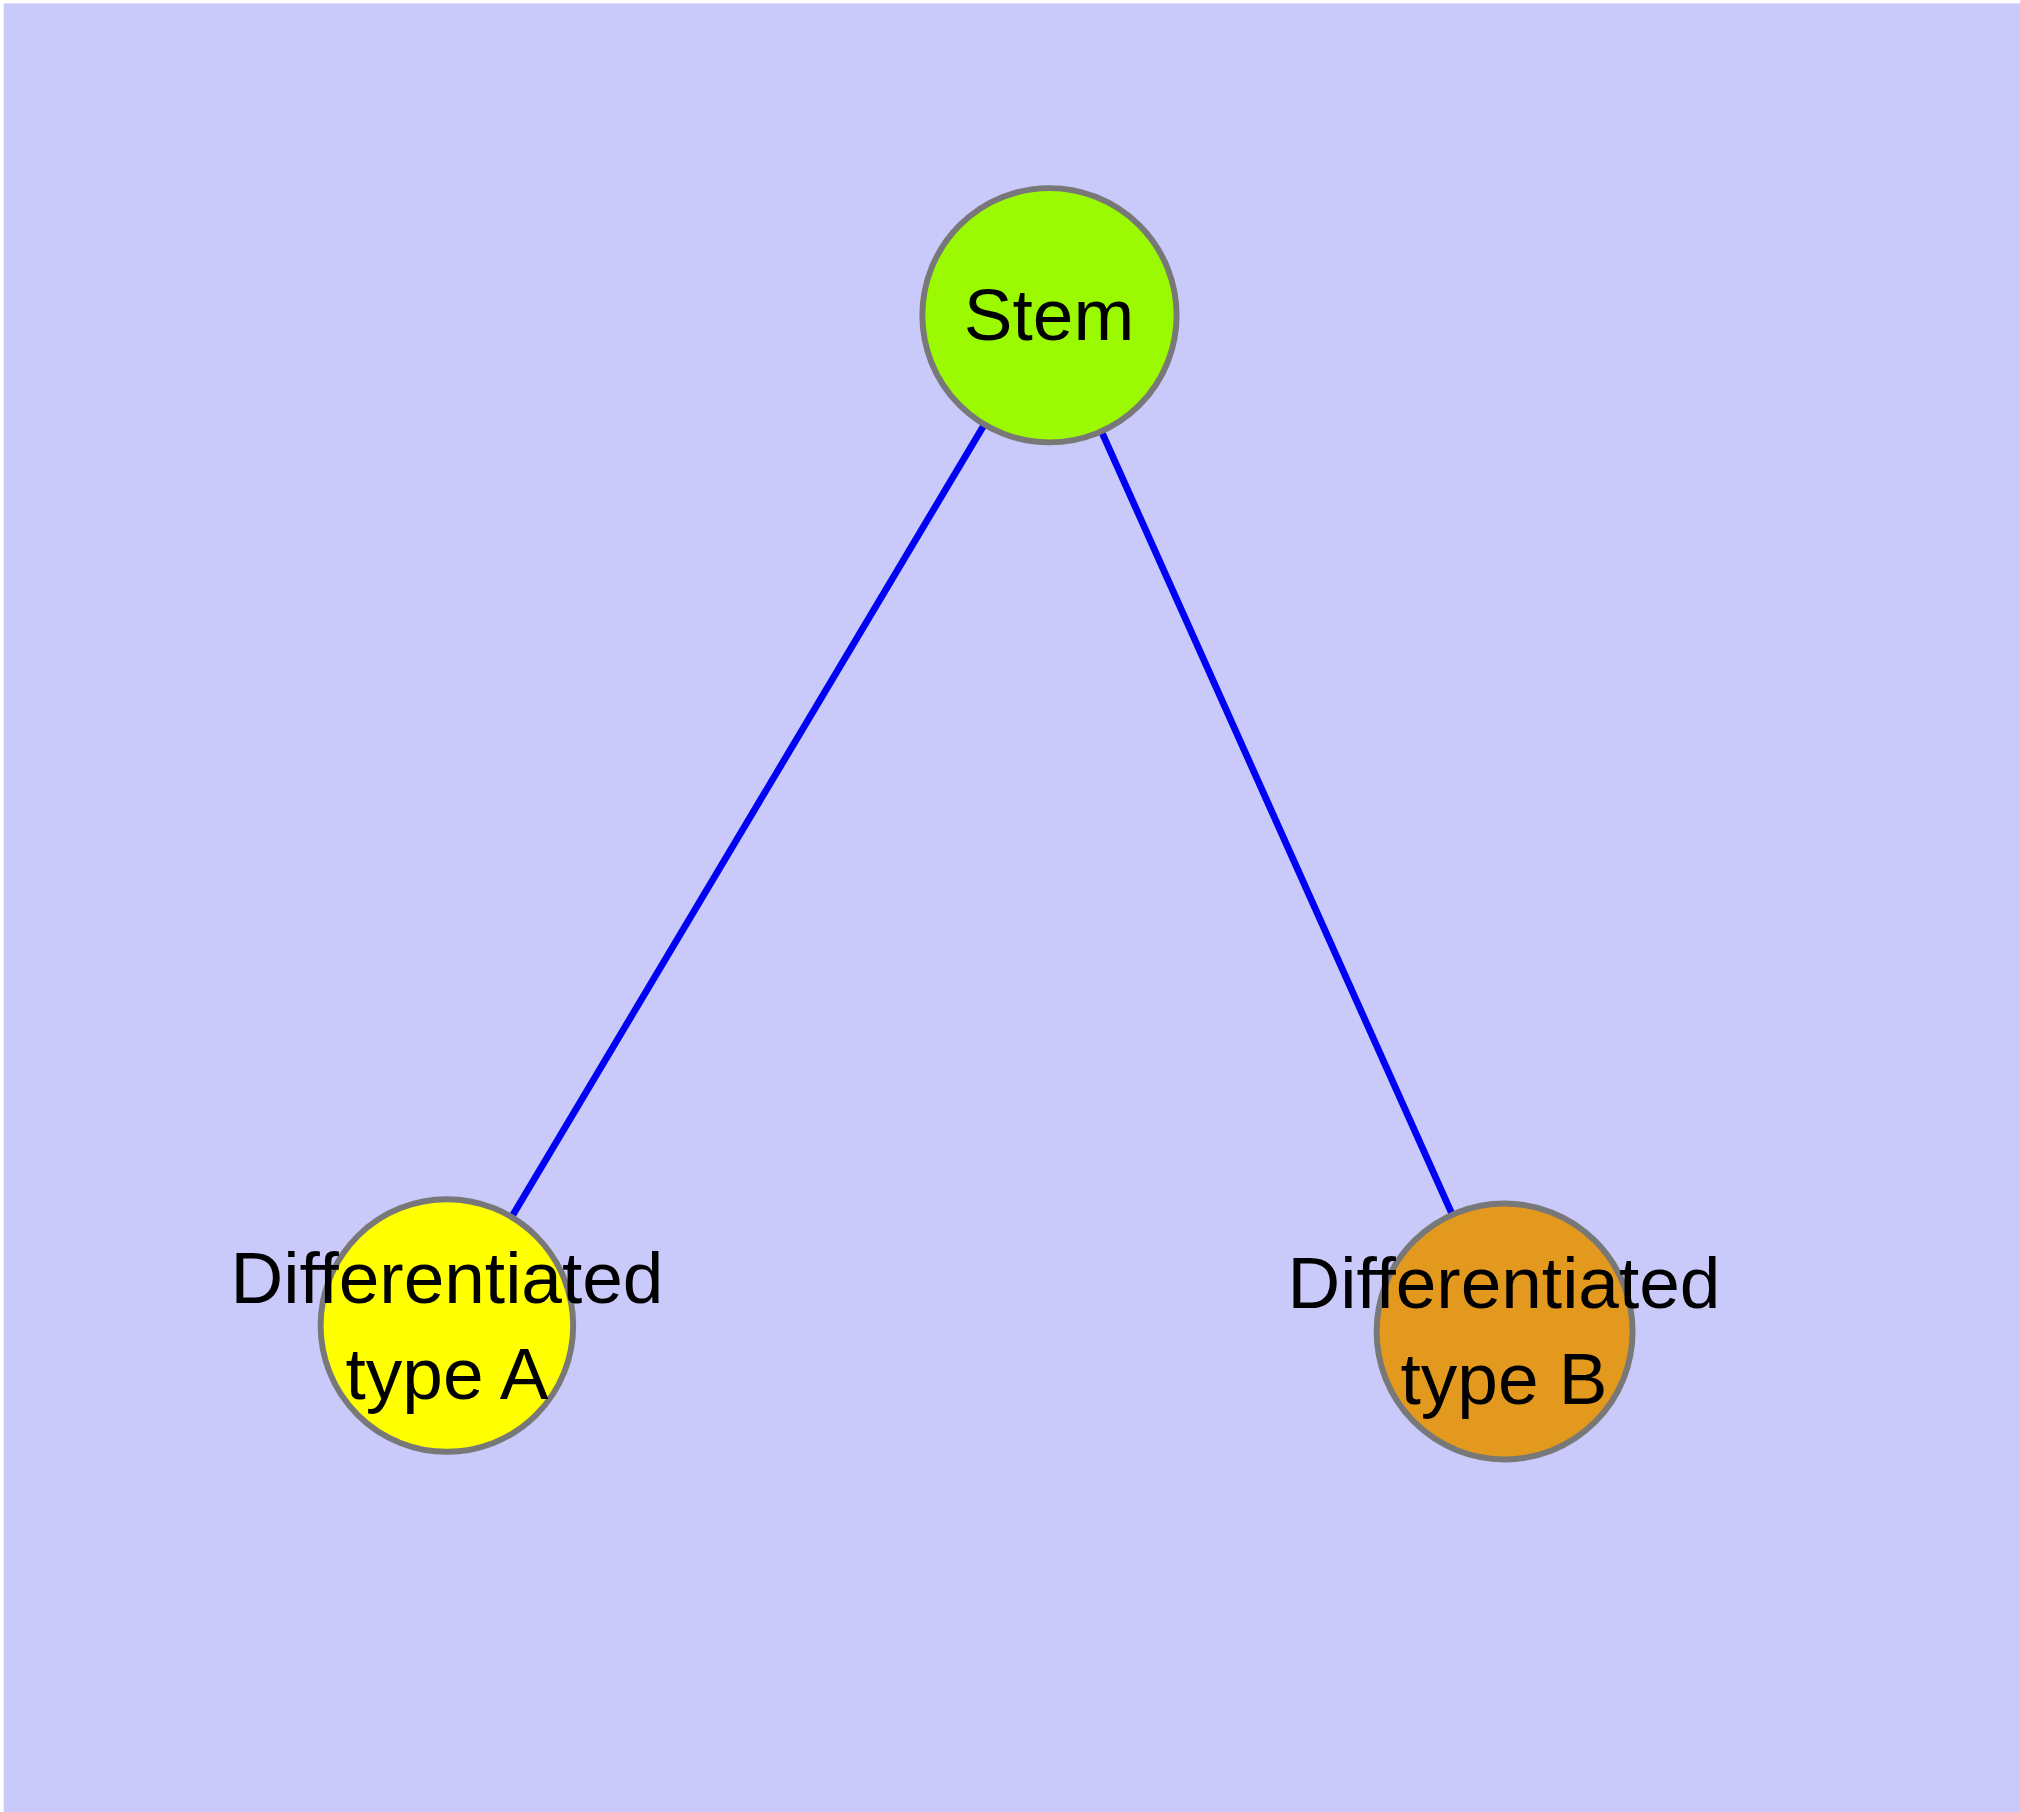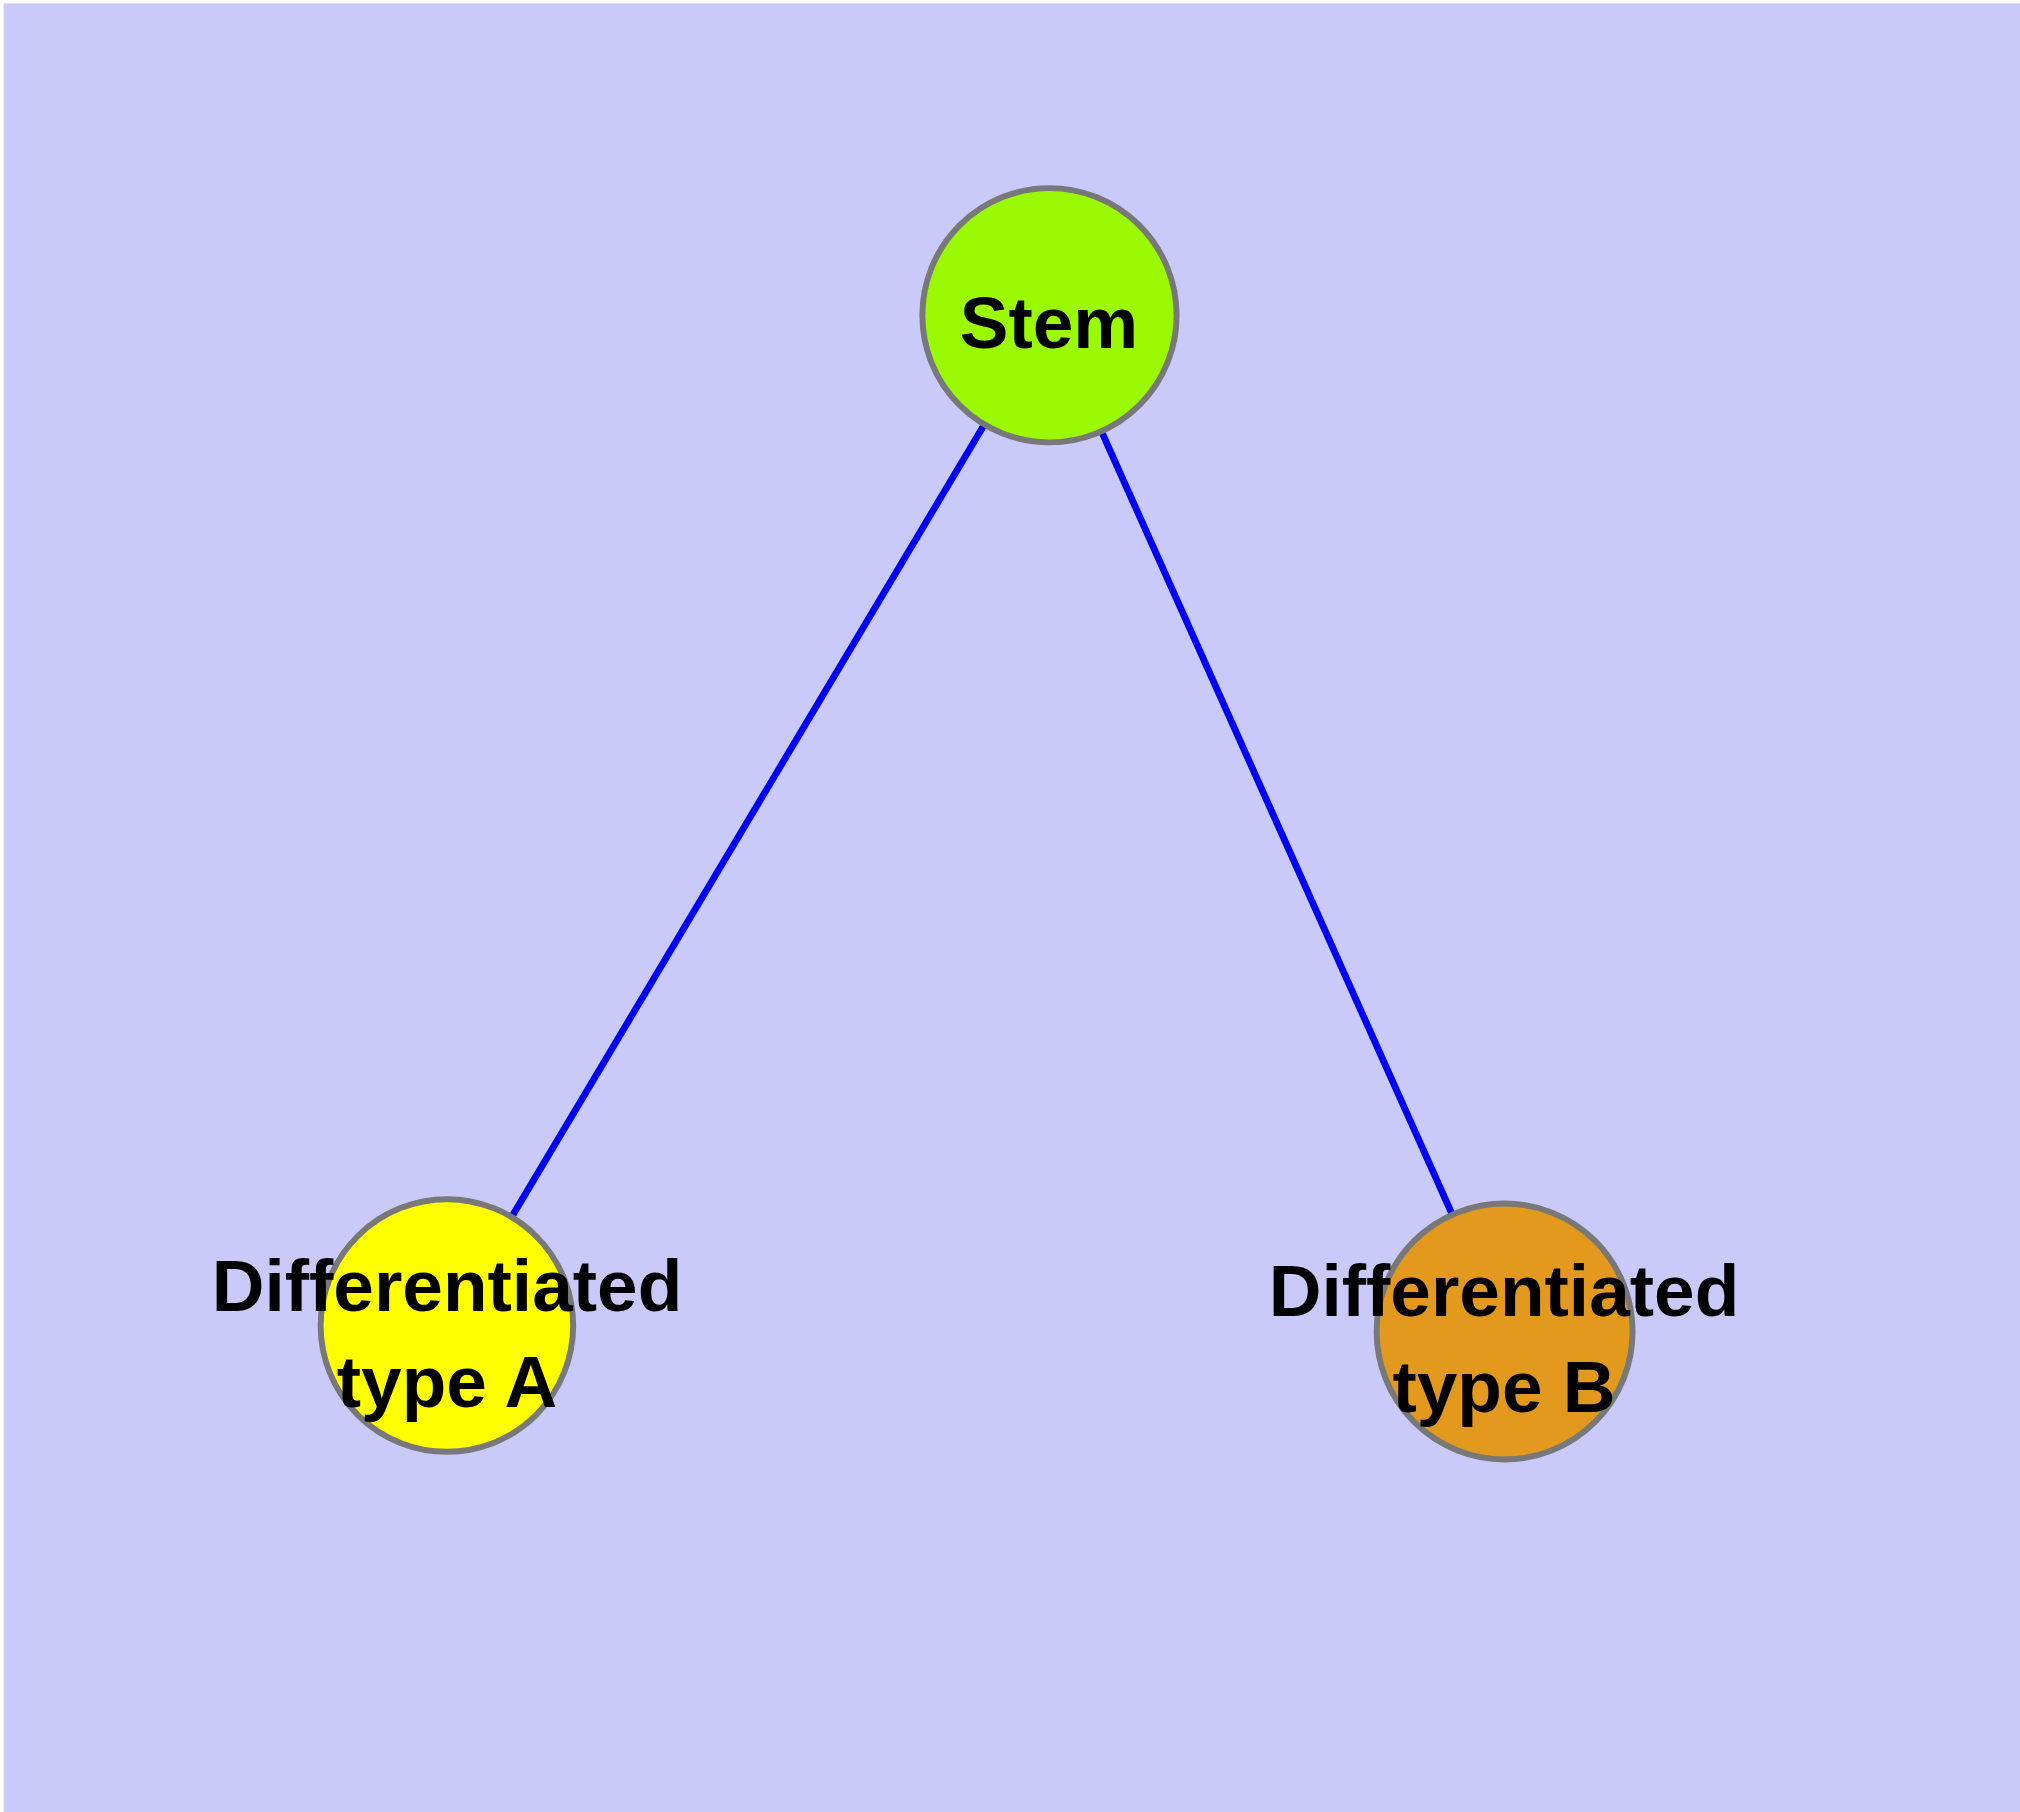--- a/index.html
+++ b/index.html
@@ -20,28 +20,27 @@
     position: absolute;
     left: 0;
     top: 0;
     width: 2021px;
     height: 1812px;
     display: block;
   }
   .node-label {
     position: absolute;
     transform: translate(-50%, -50%);
-    font-weight: bold;
+    font-weight: normal;
     font-size: 73px;
     line-height: 1.31;
     color: #000000;
     text-align: center;
     white-space: pre-line;
     pointer-events: none;
-    margin-top: 8px;
   }
 </style>
 </head>
 <body>
 
 <div class="stage">
   <svg viewBox="0 0 2384 2138" xmlns="http://www.w3.org/2000/svg">
     <rect x="4" y="4" width="2380" height="2134" fill="#C9C9FA"></rect>
     <g>
         <line x1="1238" y1="372" x2="527" y2="1564" stroke="#0000F5" stroke-width="8"></line>

